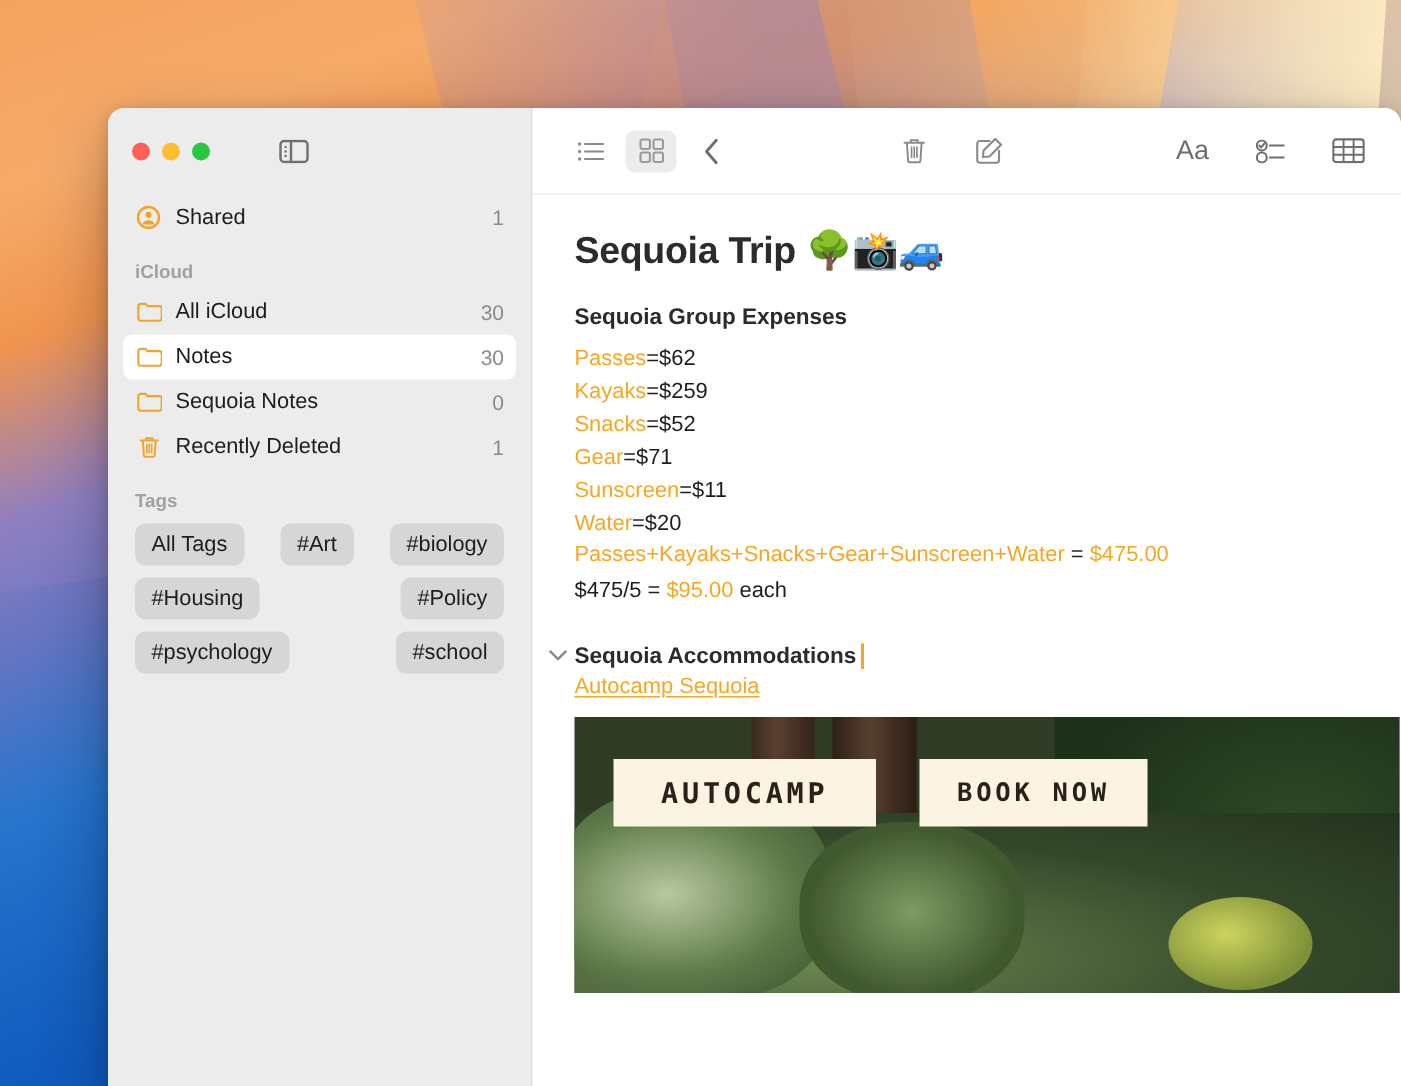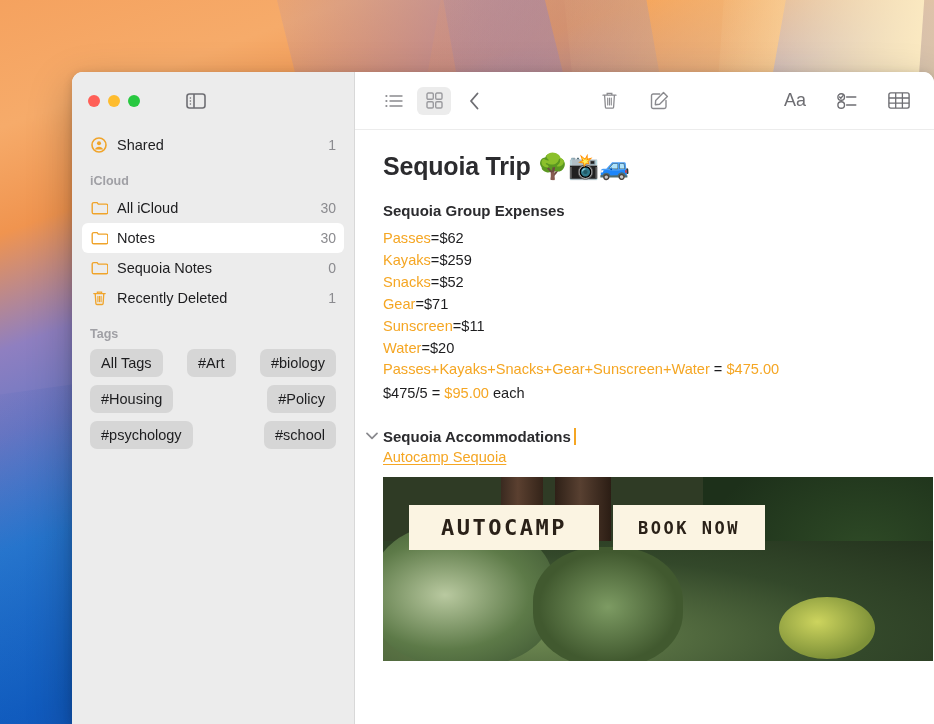--- a/index.html
+++ b/index.html
@@ -284,22 +284,22 @@
     background: #fbf4e2;
     display: flex;
     align-items: center;
     justify-content: center;
     font-family: "DejaVu Sans Mono", monospace;
     font-weight: bold;
     color: #2a2118;
     letter-spacing: 2.5px;
   }
   #banner-brand {
-    left: 26px; top: 28px; width: 190px; height: 45px;
-    font-size: 22px;
+    left: 26px; top: 28px; width: 175px; height: 45px;
+    font-size: 19px;
   }
   #banner-cta {
     left: 230px; top: 28px; width: 152px; height: 45px;
     font-size: 17px;
   }
 </style>
 </head>
 <body>
 
 <div id="desktop">

